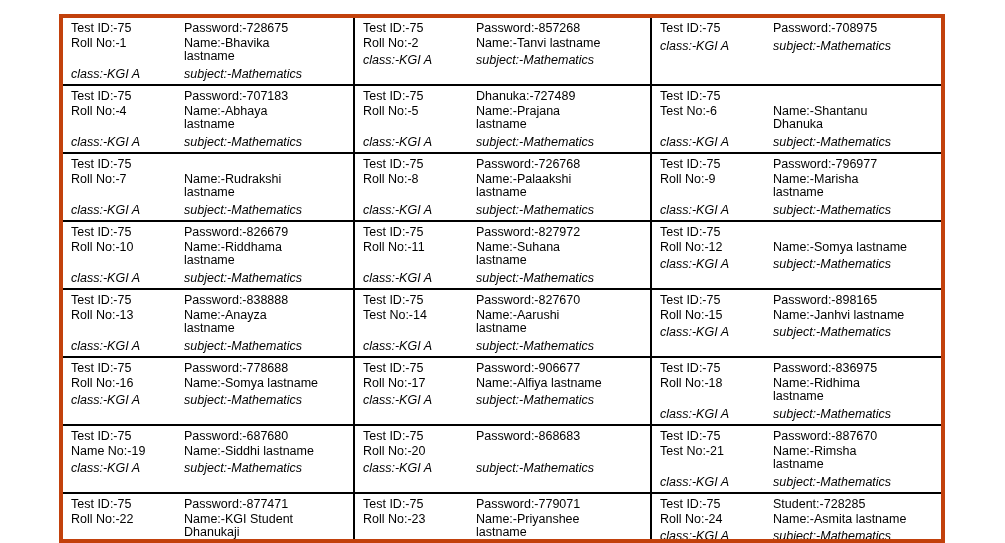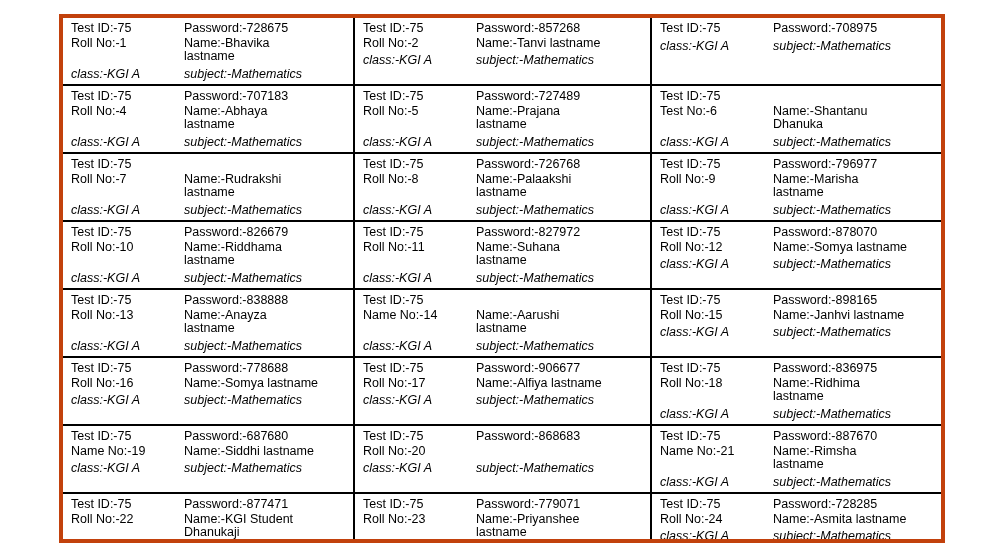--- a/index.html
+++ b/index.html
@@ -80,21 +80,21 @@
 lastname</span>
     </div>
     <div class="line line3">
       <span class="fl">class:-KGI A</span>
       <span class="fr">subject:-Mathematics</span>
     </div>
   </div>
       <div class="cell c1">
     <div class="line">
       <span class="fl">Test ID:-75</span>
-      <span class="fr">Password:-727489</span>
+      <span class="fr">Dhanuka:-727489</span>
     </div>
     <div class="line">
       <span class="fl">Roll No:-5</span>
       <span class="fr">Name:-Prajana
 lastname</span>
     </div>
     <div class="line line3">
       <span class="fl">class:-KGI A</span>
       <span class="fr">subject:-Mathematics</span>
     </div>
@@ -187,21 +187,20 @@
 lastname</span>
     </div>
     <div class="line line3">
       <span class="fl">class:-KGI A</span>
       <span class="fr">subject:-Mathematics</span>
     </div>
   </div>
       <div class="cell c2">
     <div class="line">
       <span class="fl">Test ID:-75</span>
-      <span class="fr">Password:-878070</span>
     </div>
     <div class="line">
       <span class="fl">Roll No:-12</span>
       <span class="fr">Name:-Somya lastname</span>
     </div>
     <div class="line line3">
       <span class="fl">class:-KGI A</span>
       <span class="fr">subject:-Mathematics</span>
     </div>
   </div>
@@ -218,23 +217,24 @@
 lastname</span>
     </div>
     <div class="line line3">
       <span class="fl">class:-KGI A</span>
       <span class="fr">subject:-Mathematics</span>
     </div>
   </div>
       <div class="cell c1">
     <div class="line">
       <span class="fl">Test ID:-75</span>
-    </div>
-    <div class="line">
-      <span class="fl">Name No:-14</span>
+      <span class="fr">Password:-827670</span>
+    </div>
+    <div class="line">
+      <span class="fl">Test No:-14</span>
       <span class="fr">Name:-Aarushi
 lastname</span>
     </div>
     <div class="line line3">
       <span class="fl">class:-KGI A</span>
       <span class="fr">subject:-Mathematics</span>
     </div>
   </div>
       <div class="cell c2">
     <div class="line">
@@ -323,21 +323,21 @@
       <span class="fl">class:-KGI A</span>
       <span class="fr">subject:-Mathematics</span>
     </div>
   </div>
       <div class="cell c2">
     <div class="line">
       <span class="fl">Test ID:-75</span>
       <span class="fr">Password:-887670</span>
     </div>
     <div class="line">
-      <span class="fl">Name No:-21</span>
+      <span class="fl">Test No:-21</span>
       <span class="fr">Name:-Rimsha
 lastname</span>
     </div>
     <div class="line line3">
       <span class="fl">class:-KGI A</span>
       <span class="fr">subject:-Mathematics</span>
     </div>
   </div>
     </div>
     <div class="row">
@@ -367,21 +367,21 @@
 lastname</span>
     </div>
     <div class="line line3">
       <span class="fl">class:-KGI A</span>
       <span class="fr">subject:-Mathematics</span>
     </div>
   </div>
       <div class="cell c2">
     <div class="line">
       <span class="fl">Test ID:-75</span>
-      <span class="fr">Password:-728285</span>
+      <span class="fr">Student:-728285</span>
     </div>
     <div class="line">
       <span class="fl">Roll No:-24</span>
       <span class="fr">Name:-Asmita lastname</span>
     </div>
     <div class="line line3">
       <span class="fl">class:-KGI A</span>
       <span class="fr">subject:-Mathematics</span>
     </div>
   </div>

